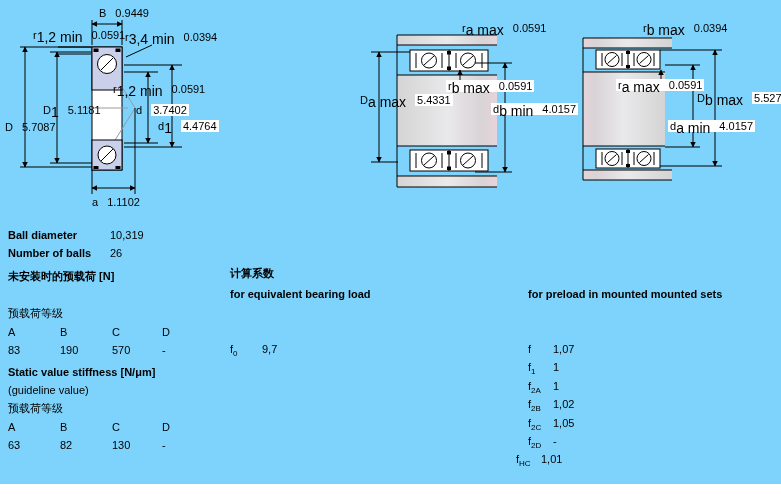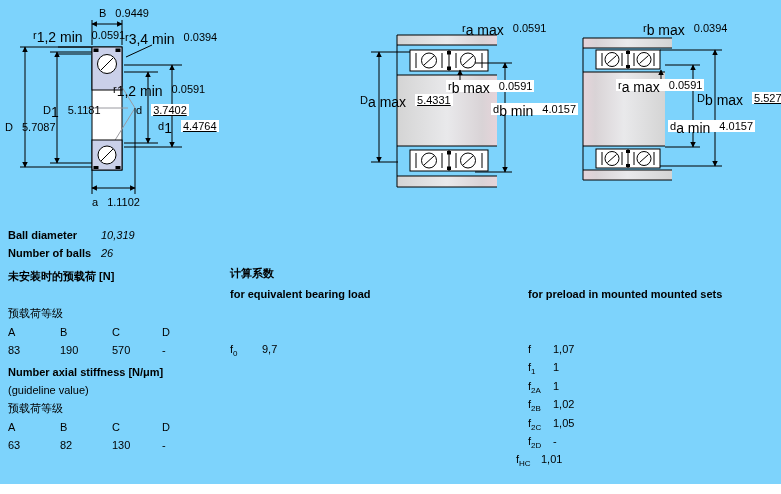--- a/index.html
+++ b/index.html
@@ -5,28 +5,28 @@
   html,body{margin:0;padding:0;background:#fff;}
   #canvas{position:relative;width:781px;height:484px;background:#7dd3fc;overflow:hidden;
           font-family:"Liberation Sans","DejaVu Sans",sans-serif;font-size:11px;color:#000;padding-left:39px;}
   .abs{position:absolute;white-space:nowrap;line-height:13px;}
   .b{font-weight:bold;}
   svg{position:absolute;left:0;top:0;}
   .dim{position:absolute;white-space:nowrap;font-size:11px;line-height:12px;}
   .dim sub{font-size:14px;line-height:8px;}
   .dim .val{margin-left:9px;}
   .dim.bg{background:#fff;padding:0 2px;}
-  .dim.bgv .val{background:#fff;padding:0 2px;text-decoration:underline;}
+  .dim.bgv .val{background:#fff;padding:0 2px;}
   .cells{position:absolute;width:210px;height:13px;}
   .cells span{position:absolute;top:0;}
   .c0{left:0;} .c1{left:52px;} .c2{left:104px;} .c3{left:154px;}
   .frow{position:absolute;height:14px;margin-top:36px;}
   .frow .fval{position:absolute;left:25px;top:0;}
   .frow sub{font-size:8px;}
-  .kv .val2{position:absolute;left:93px;top:0;font-style:italic;}
+  .kv .val2{position:absolute;left:102px;top:0;}
 </style>
 </head>
 <body>
 
 <div id="canvas">
 
   <svg width="781" height="225">
     <defs>
       <marker id="ah" viewBox="0 0 10 10" refX="9" refY="5" markerWidth="8" markerHeight="5.5" orient="auto-start-reverse">
         <path d="M0,0 L10,5 L0,10 z" fill="#000"></path>
@@ -252,21 +252,21 @@
     <span class="c2">C</span>
     <span class="c3">D</span>
     </div>
   <div class="cells" style="left:8px;top:344px">
     <span class="c0">83</span>
     <span class="c1">190</span>
     <span class="c2">570</span>
     <span class="c3">-</span>
     </div>
 
-  <div class="abs b" style="left:8px;top:366px">Number axial stiffness [N/μm]</div>
+  <div class="abs b" style="left:8px;top:366px">Static value stiffness [N/μm]</div>
   <div class="abs" style="left:8px;top:384px">(guideline value)</div>
   <div class="abs" style="left:8px;top:402px">预载荷等级</div>
   <div class="cells" style="left:8px;top:421px">
     <span class="c0">A</span>
     <span class="c1">B</span>
     <span class="c2">C</span>
     <span class="c3">D</span>
     </div>
   <div class="cells" style="left:8px;top:439px">
     <span class="c0">63</span>

